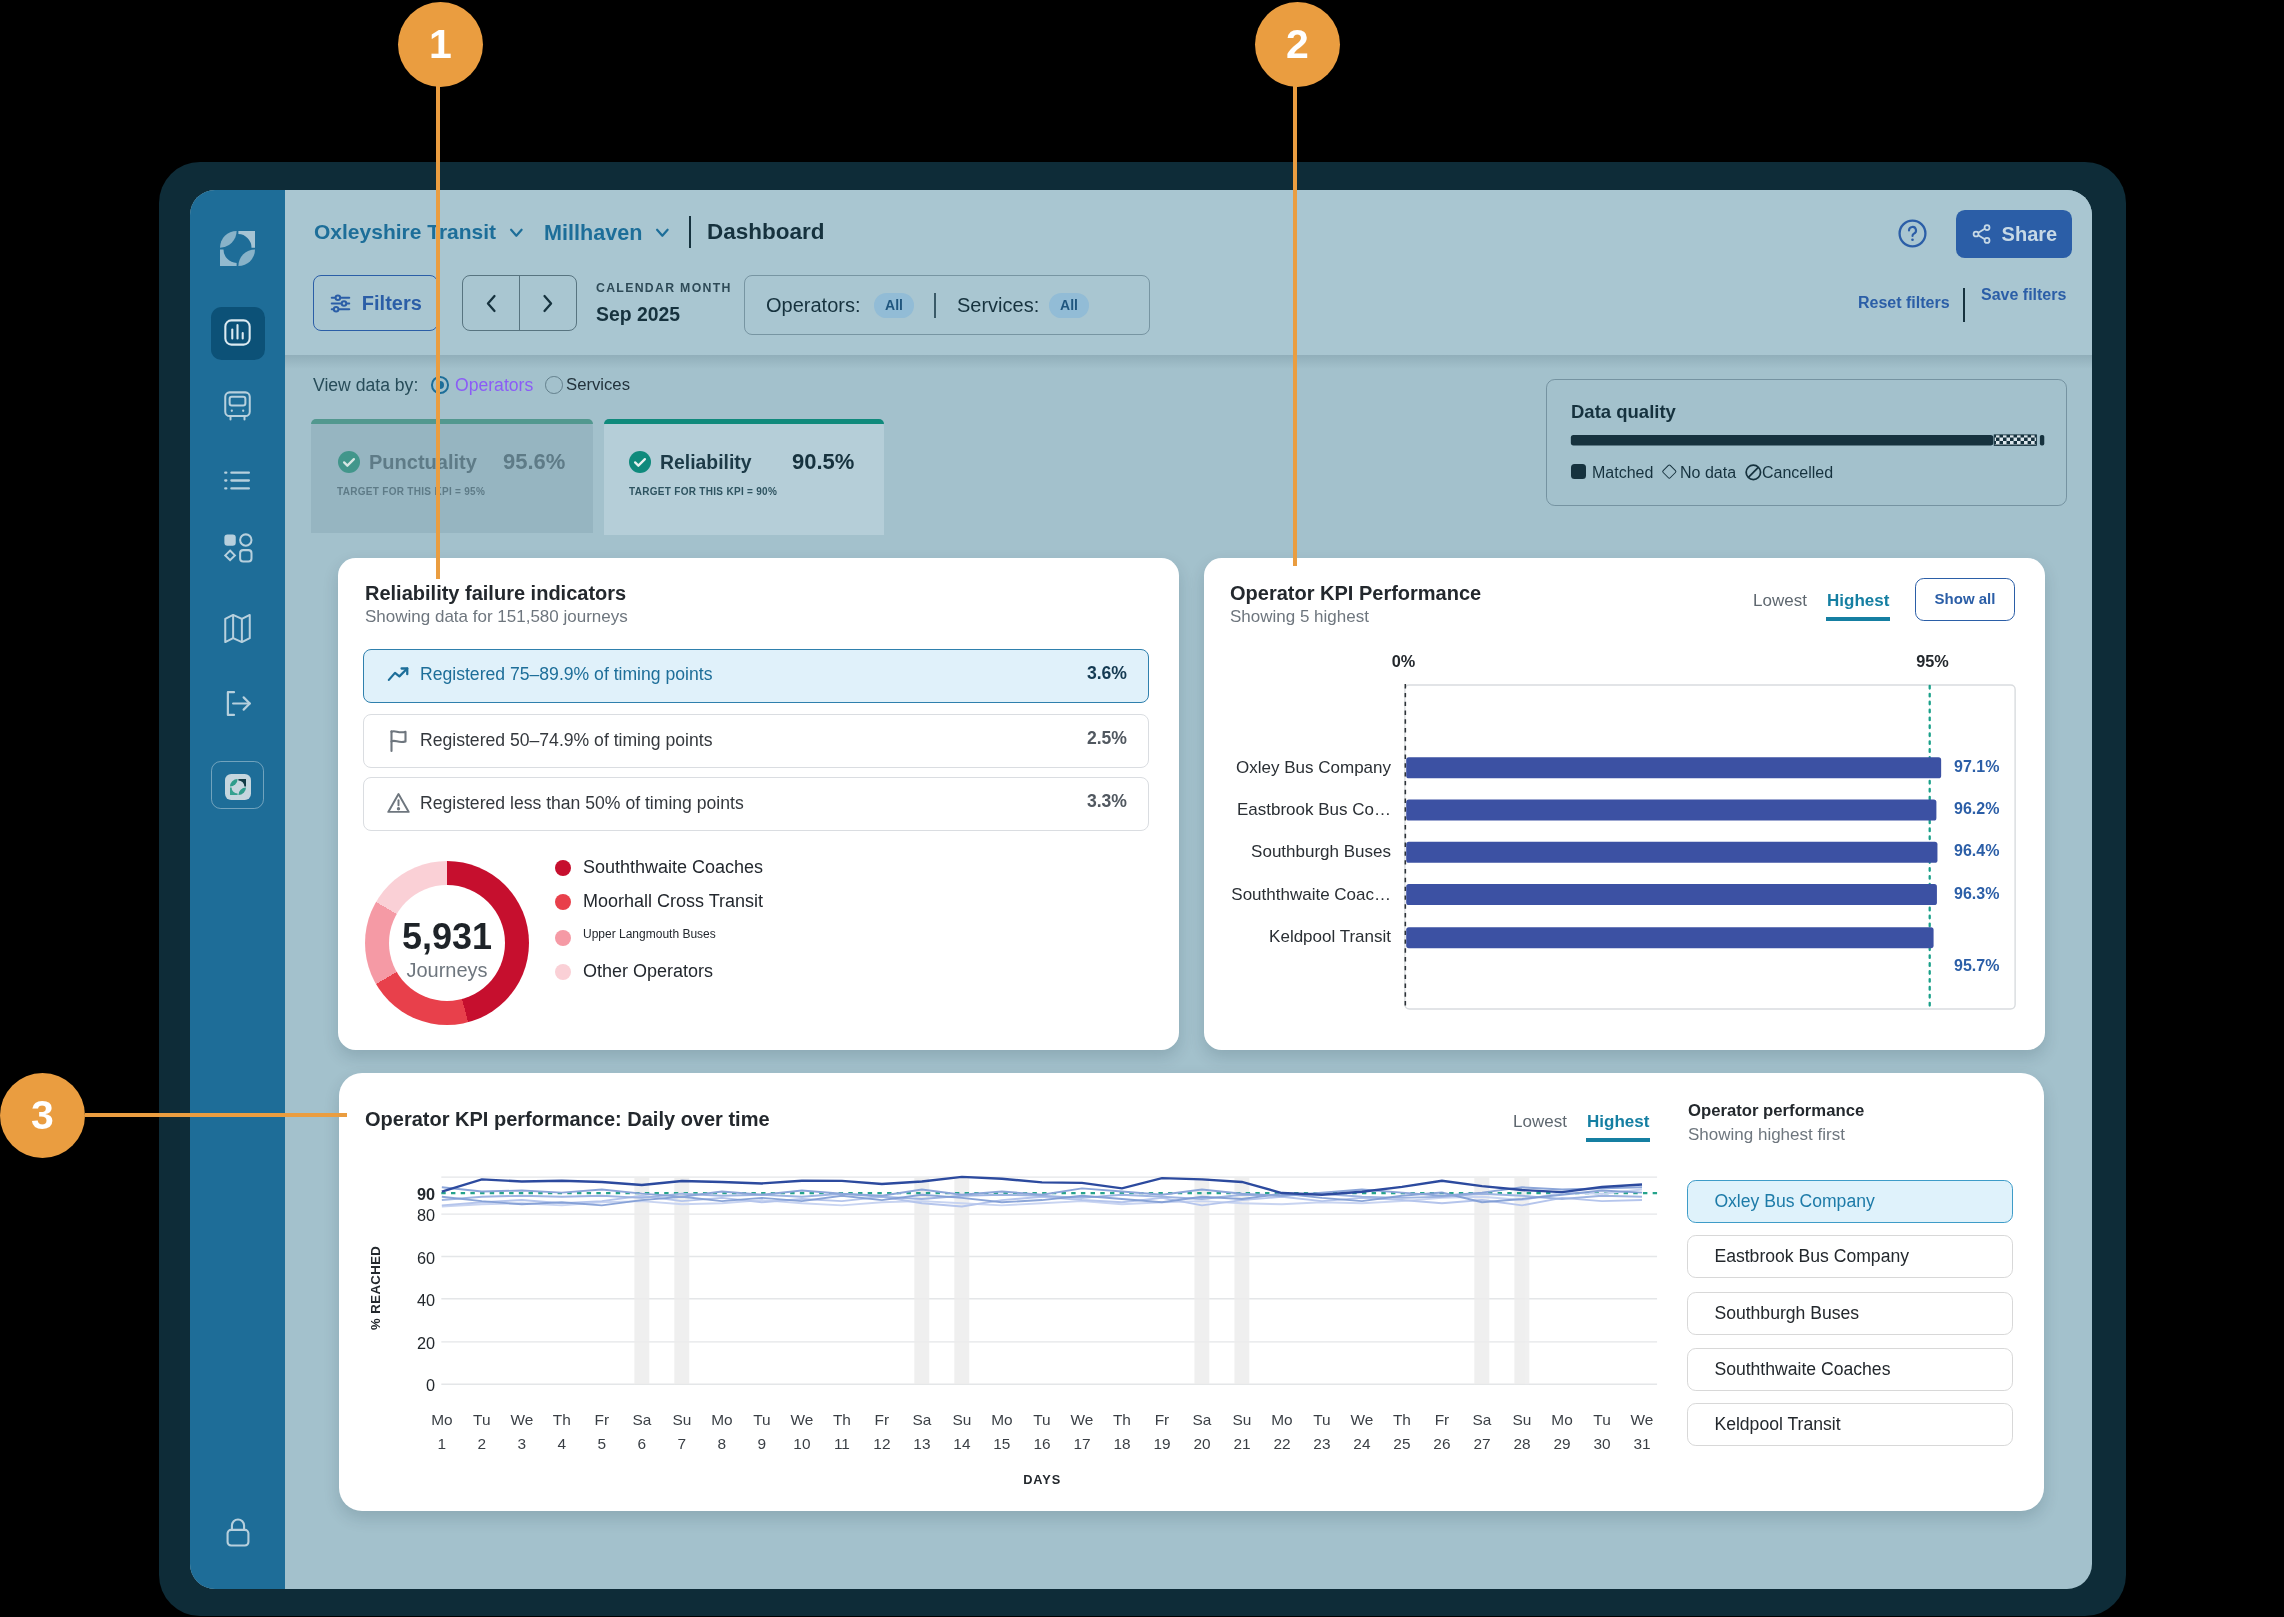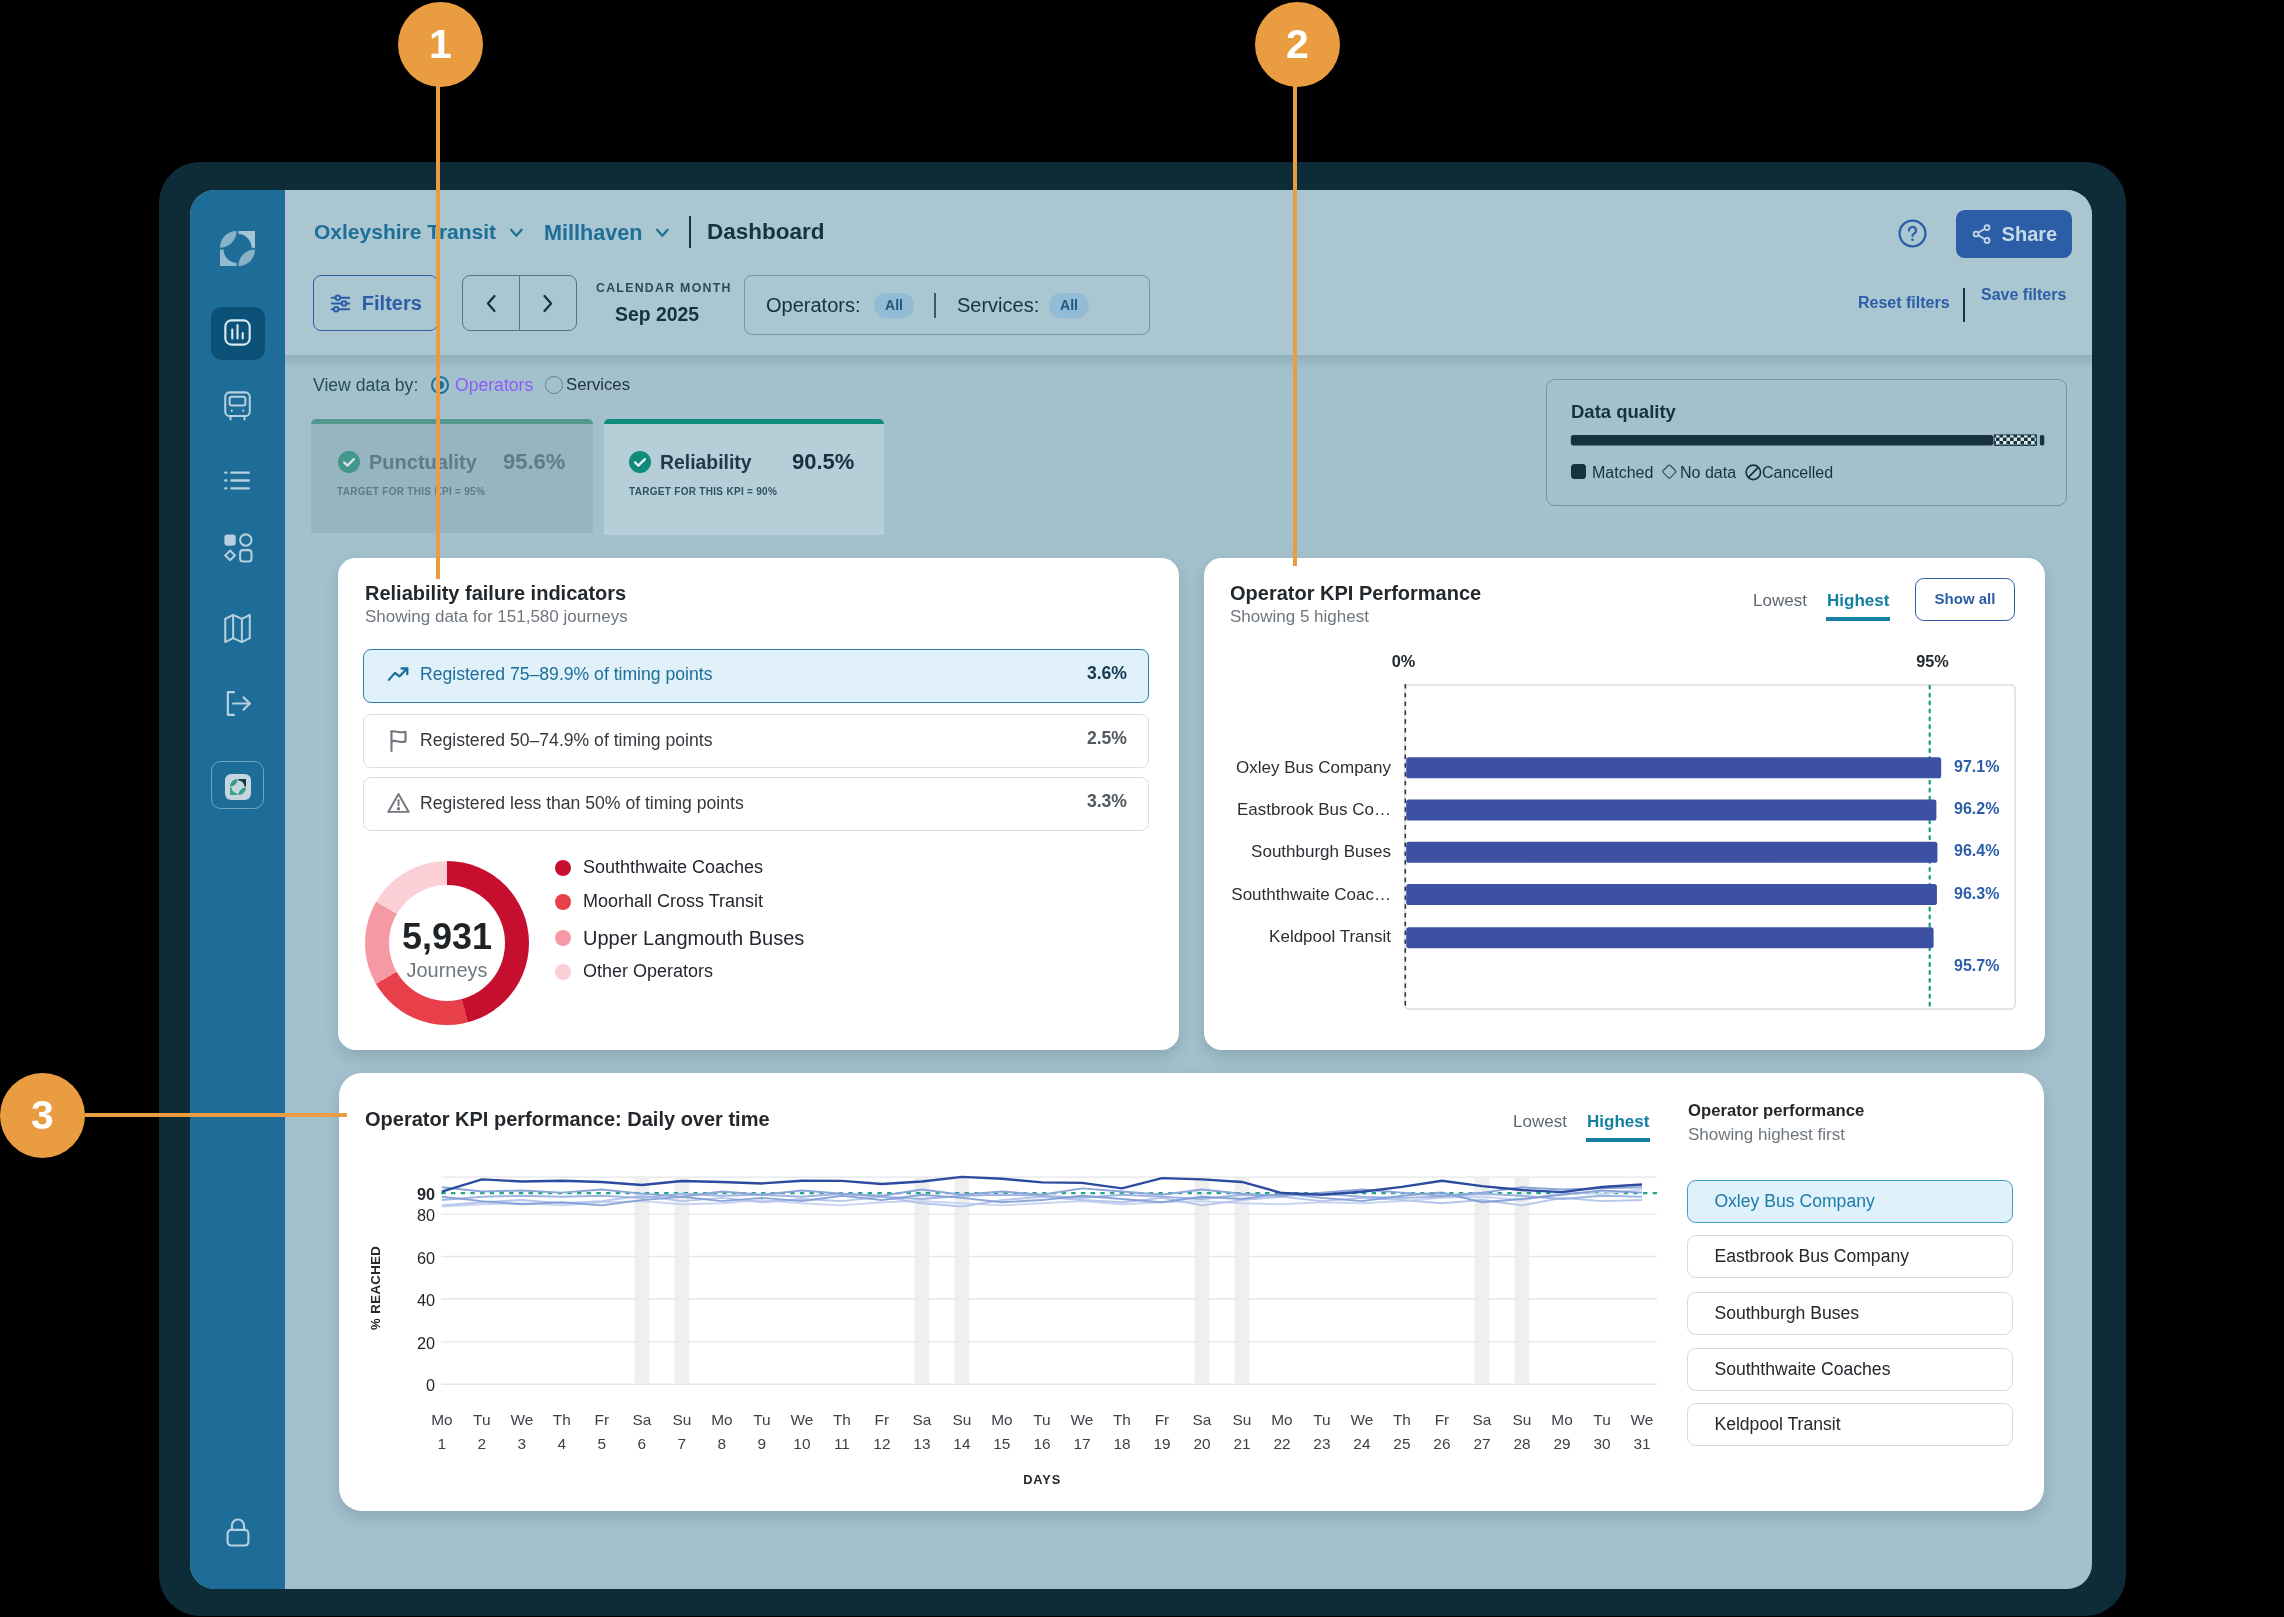--- a/index.html
+++ b/index.html
@@ -140,21 +140,21 @@
           <path d="M12 3.5 L4.5 12 L12 20.5" fill="none" stroke="#16323E" stroke-width="2.6" stroke-linecap="round" stroke-linejoin="round"></path>
         </svg>
     </div>
     <div style="width:50%;display:flex;align-items:center;justify-content:center">
       <svg width="14" height="21" viewBox="0 0 16 24">
           <path d="M4 3.5 L11.5 12 L4 20.5" fill="none" stroke="#16323E" stroke-width="2.6" stroke-linecap="round" stroke-linejoin="round"></path>
         </svg>
     </div>
   </div>
   <div class="abs" style="left:596px;top:281px;font-size:12.3px;font-weight:700;letter-spacing:1.3px;color:#2E4A57">CALENDAR MONTH</div>
-  <div class="abs" style="left:615px;top:303px;font-size:19.4px;font-weight:700;color:#16323E">Sep 2025</div>
+  <div class="abs" style="left:596px;top:303px;font-size:19.4px;font-weight:700;color:#16323E">Sep 2025</div>
   <div class="abs" style="left:744px;top:275px;width:406px;height:60px;border:1.4px solid rgba(70,100,115,0.5);border-radius:8px"></div>
   <div class="abs" style="left:766px;top:294px;font-size:20px;color:#16323E">Operators:</div>
   <div class="abs" style="left:874px;top:293px;width:40px;height:25px;border-radius:12.3px;background:#92BCD6;text-align:center;line-height:25px;font-size:14px;font-weight:700;color:#1F567E">All</div>
   <div class="abs" style="left:934px;top:293px;width:1.8px;height:25px;background:#3A5A68"></div>
   <div class="abs" style="left:957px;top:294px;font-size:20px;color:#16323E">Services:</div>
   <div class="abs" style="left:1049px;top:293px;width:40px;height:25px;border-radius:12.3px;background:#92BCD6;text-align:center;line-height:25px;font-size:14px;font-weight:700;color:#1F567E">All</div>
   <div class="abs" style="left:1858px;top:294px;font-size:16px;font-weight:700;color:#2B5EA7">Reset filters</div>
   <div class="abs" style="left:1963px;top:288px;width:1.8px;height:34px;background:#16323E"></div>
   <div class="abs" style="left:1981px;top:286px;font-size:16px;font-weight:700;color:#2B5EA7">Save filters</div>
 
@@ -237,21 +237,21 @@
   <div class="abs" style="left:1061px;top:791px;width:66px;text-align:right;font-size:17.6px;font-weight:700;color:#515860">3.3%</div>
   <div class="abs" style="left:365px;top:861px;width:164px;height:164px;border-radius:50%;background:conic-gradient(#C60F2E 0deg 165deg,#E8404B 165deg 240deg,#F59AA5 240deg 300deg,#FAD0D6 300deg 360deg)"></div>
   <div class="abs" style="left:389px;top:885px;width:116px;height:116px;border-radius:50%;background:#fff"></div>
   <div class="abs" style="left:389px;top:916px;width:116px;text-align:center;font-size:36px;font-weight:700;color:#1E2328">5,931</div>
   <div class="abs" style="left:389px;top:959px;width:116px;text-align:center;font-size:20px;color:#6E767E">Journeys</div>
   <div class="abs" style="left:555px;top:860px;width:16px;height:16px;border-radius:50%;background:#C60F2E"></div>
   <div class="abs" style="left:583px;top:857px;font-size:18px;color:#23282E">Souththwaite Coaches</div>
   <div class="abs" style="left:555px;top:894px;width:16px;height:16px;border-radius:50%;background:#E8404B"></div>
   <div class="abs" style="left:583px;top:891px;font-size:18px;color:#23282E">Moorhall Cross Transit</div>
   <div class="abs" style="left:555px;top:930px;width:16px;height:16px;border-radius:50%;background:#F59AA5"></div>
-  <div class="abs" style="left:583px;top:927px;font-size:20px;color:#23282E">Upper Langmouth Buses</div>
+  <div class="abs" style="left:583px;top:927px;font-size:12px;color:#23282E">Upper Langmouth Buses</div>
   <div class="abs" style="left:555px;top:964px;width:16px;height:16px;border-radius:50%;background:#FAD0D6"></div>
   <div class="abs" style="left:583px;top:961px;font-size:18px;color:#23282E">Other Operators</div>
 
   <div class="card" style="left:1204px;top:558px;width:841px;height:492px"></div>
   <div class="abs dark" style="left:1230px;top:582px;font-size:20px;font-weight:700">Operator KPI Performance</div>
   <div class="abs gray" style="left:1230px;top:607px;font-size:17px">Showing 5 highest</div>
   <div class="abs" style="left:1753px;top:591px;font-size:17px;color:#5F6870">Lowest</div>
   <div class="abs" style="left:1827px;top:591px;font-size:17px;font-weight:700;color:#157FA2">Highest</div>
   <div class="abs" style="left:1826px;top:617px;width:64px;height:3.5px;background:#157FA2"></div>
   <div class="abs" style="left:1915px;top:578px;width:100px;height:43px;border:1.8px solid #2B5EA7;border-radius:8.8px;text-align:center;line-height:40px;font-size:15px;font-weight:700;color:#2B5EA7">Show all</div>

